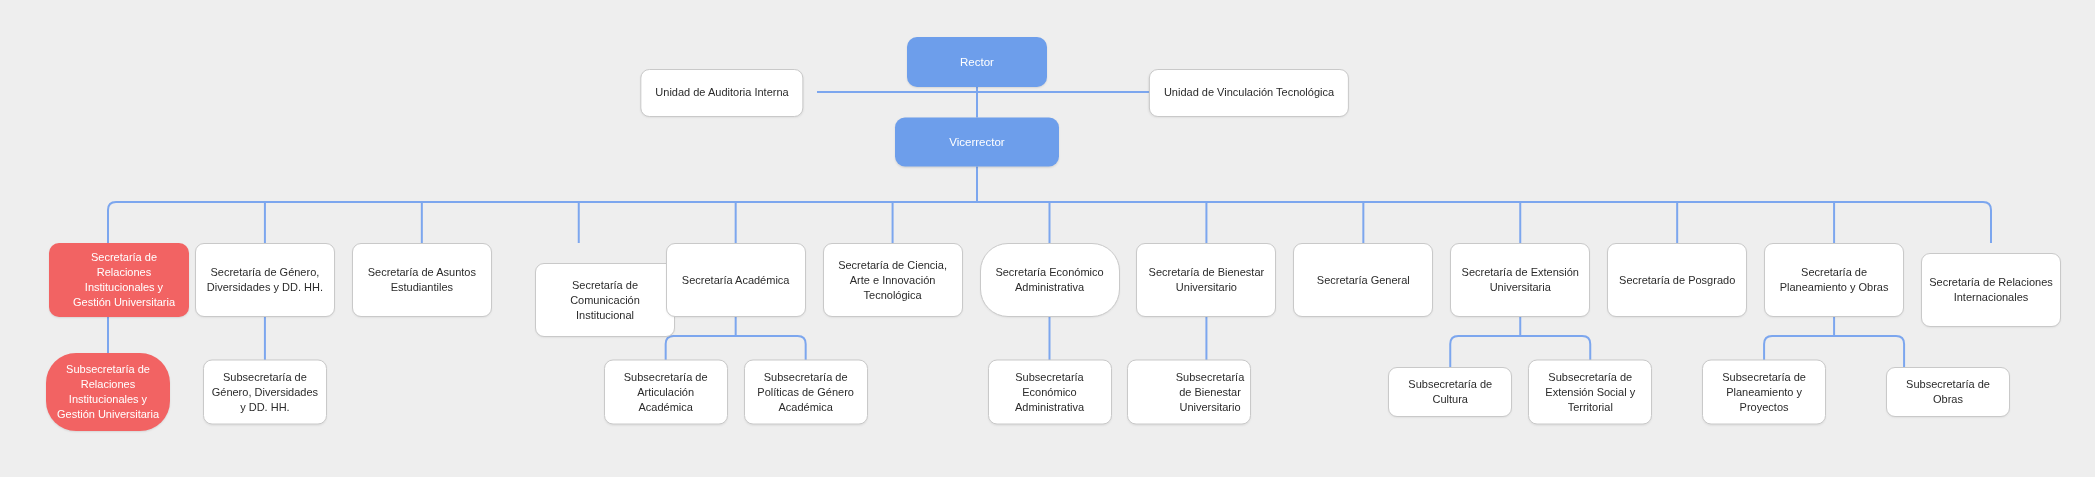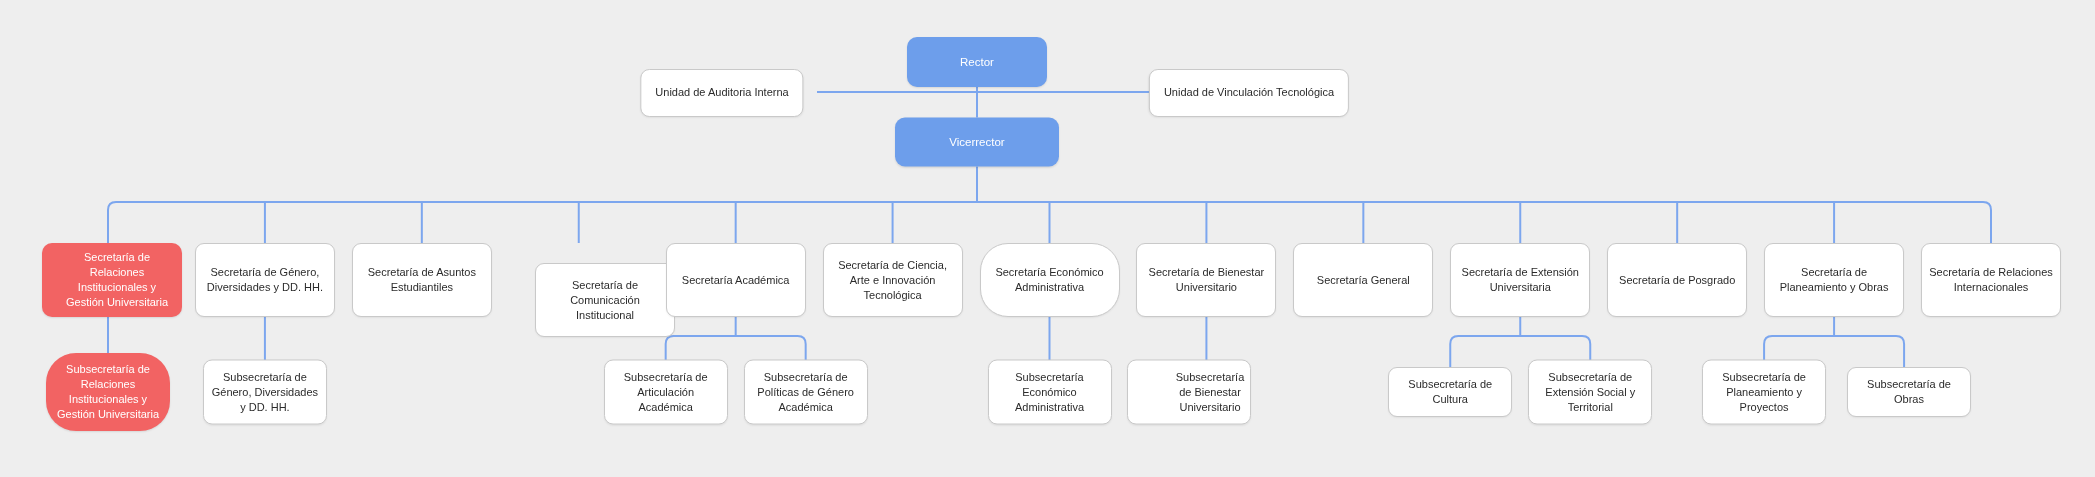--- a/index.html
+++ b/index.html
@@ -77,21 +77,21 @@
       </div>
       <div class="node v-blue" style="left: 977px; top: 142px; width: 164px; height: 49px;">
         <span>Vicerrector</span>
       </div>
       <div class="node v-white lvl-unit" style="left: 722px; top: 92.5px; height: 48px;">
         <span>Unidad de Auditoria Interna</span>
       </div>
       <div class="node v-white lvl-unit" style="left: 1249px; top: 92.5px; height: 48px;">
         <span>Unidad de Vinculación Tecnológica</span>
       </div>
-      <div class="node v-red lvl-sec" style="left: 112px; top: 280px; padding-left: 16px;">
+      <div class="node v-red lvl-sec" style="left: 119px; top: 280px; padding-left: 16px;">
         <span>Secretaría de Relaciones Institucionales y Gestión Universitaria</span>
       </div>
       <div class="node v-red lvl-sub" style="left: 108px; top: 392px; border-radius: 30px;">
         <span>Subsecretaría de Relaciones Institucionales y Gestión Universitaria</span>
       </div>
       <div class="node v-white lvl-sec" style="left: 264.917px; top: 280px;">
         <span>Secretaría de Género, Diversidades y DD. HH.</span>
       </div>
       <div class="node v-white lvl-sub" style="left: 264.917px; top: 392px;">
         <span>Subsecretaría de Género, Diversidades y DD. HH.</span>
@@ -140,20 +140,20 @@
       </div>
       <div class="node v-white lvl-sec" style="left: 1677.17px; top: 280px;">
         <span>Secretaría de Posgrado</span>
       </div>
       <div class="node v-white lvl-sec" style="left: 1834.08px; top: 280px;">
         <span>Secretaría de Planeamiento y Obras</span>
       </div>
       <div class="node v-white lvl-sub" style="left: 1764.08px; top: 392px;">
         <span>Subsecretaría de Planeamiento y Proyectos</span>
       </div>
-      <div class="node v-white lvl-sub" style="left: 1909px; top: 392px;">
+      <div class="node v-white lvl-sub" style="left: 1948px; top: 392px;">
         <span>Subsecretaría de Obras</span>
       </div>
-      <div class="node v-white lvl-sec" style="left: 1991px; top: 280px;">
+      <div class="node v-white lvl-sec" style="left: 1991px; top: 290px;">
         <span>Secretaría de Relaciones Internacionales</span>
       </div>
     </div>
 </div>
 
 </body></html>

